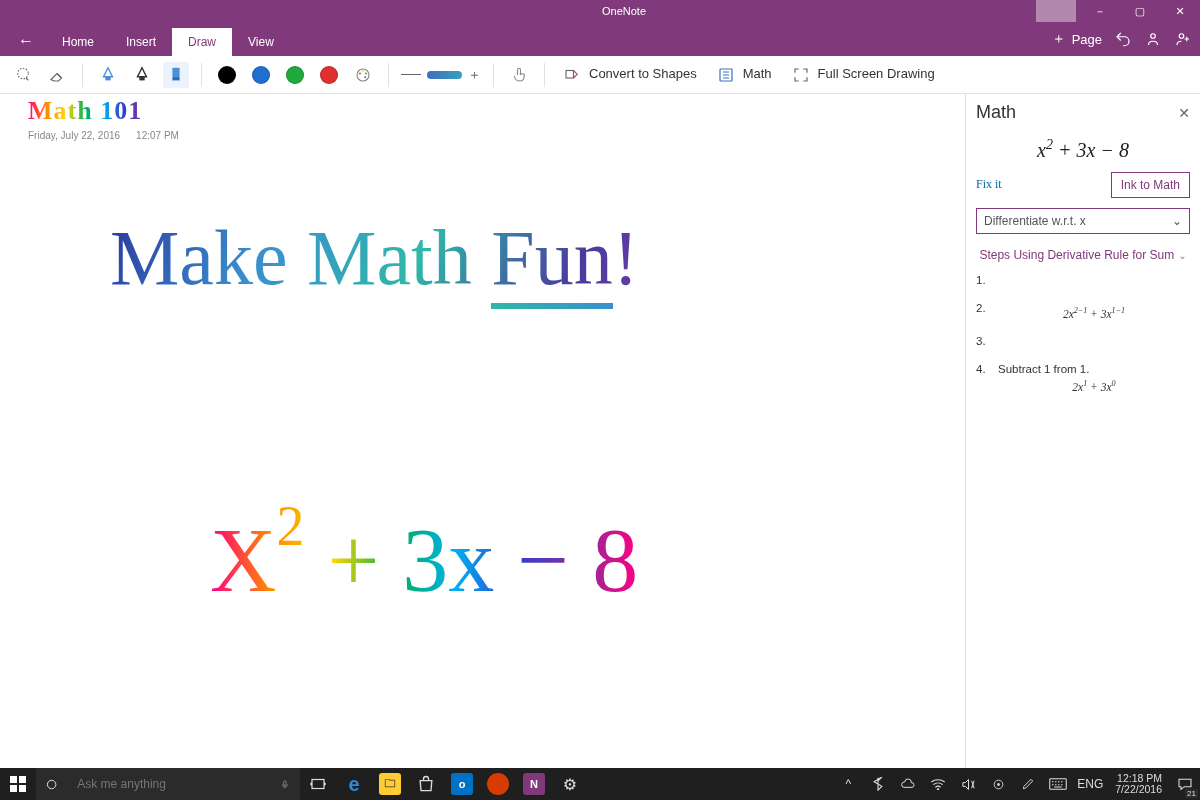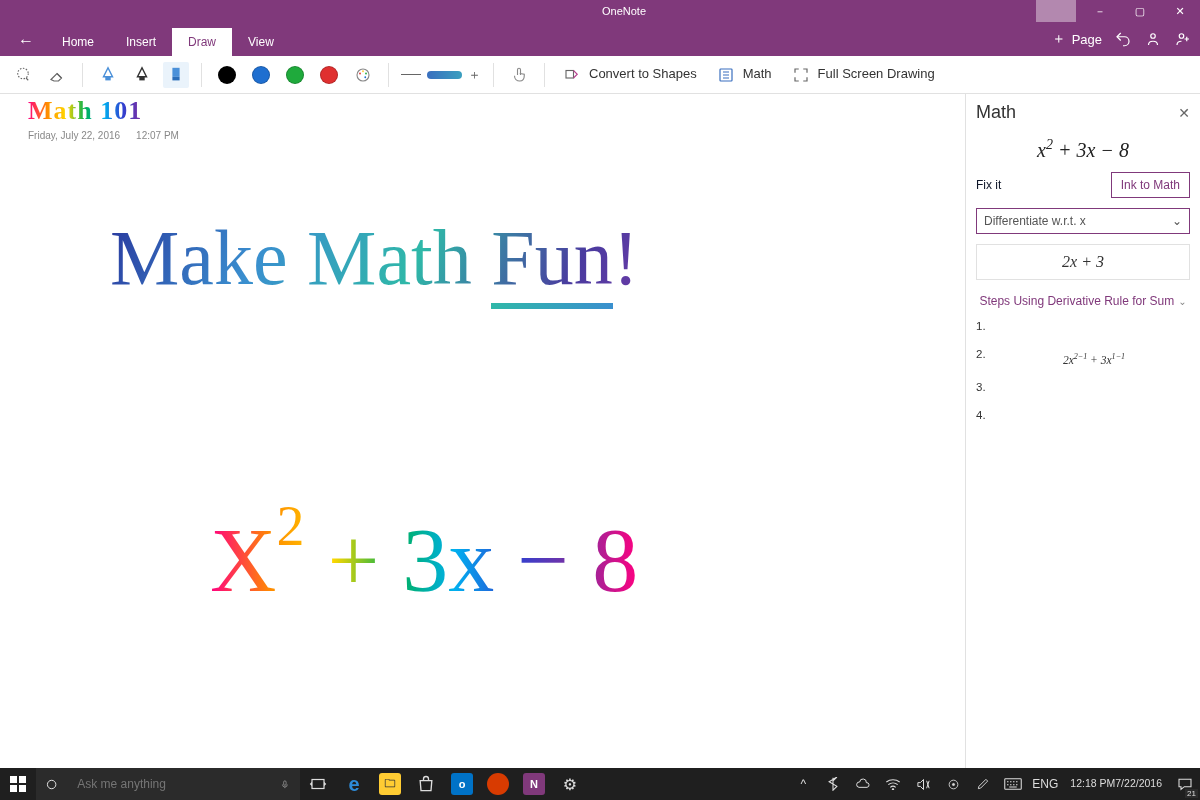--- a/index.html
+++ b/index.html
@@ -62,40 +62,40 @@
     white-space:nowrap;
   }
   .canvas .sup { font-size:56px; vertical-align:46px; }
 
   
   .math-panel { width:235px; border-left:1px solid #e1e1e1; display:flex; flex-direction:column; padding:8px 10px; font-size:12px; color:#333; }
   .mp-head { display:flex; align-items:center; justify-content:space-between; margin-bottom:6px;}
   .mp-head h2 { font-size:18px; font-weight:400; color:#333; }
   .mp-expr { text-align:center; font-family: "Cambria Math","Times New Roman",serif; font-size:20px; padding:8px 0 10px; font-style:italic; color:#222;}
   .mp-row1 { display:flex; align-items:center; justify-content:space-between; margin-bottom:10px;}
-  .link { color:#0f172a; font-size:12px; cursor:pointer;}
+  .link { color:#0369a1; font-size:12px; cursor:pointer;font-family:Liberation Serif, serif;}
   .btn-outline { border:1px solid #80397B; color:#80397B; font-size:12px; padding:5px 9px; background:#fff; cursor:pointer;}
   .mp-select { border:1px solid #80397B; color:#555; font-size:12px; padding:5px 7px; margin-bottom:10px; display:flex; justify-content:space-between; align-items:center; cursor:pointer;}
   .mp-result { border:1px solid #e1e1e1; text-align:center; padding:8px 0; font-family:"Cambria Math",serif; font-size:16px; margin-bottom:10px; font-style:italic;}
   .mp-steps-head { color:#80397B; text-align:center; font-size:12px; margin:4px 0 12px; cursor:pointer;}
   .mp-steps { font-size:11.5px; color:#333; }
   .mp-step { display:flex; gap:8px; margin-bottom:16px; }
   .mp-step .num { width:14px; flex-shrink:0;}
   .mp-step .body { flex:1; }
   .mp-step .math { text-align:center; font-family:"Cambria Math",serif; margin-top:4px; font-style:italic;}
   .serif-i { font-style:italic; font-family:"Cambria Math","Times New Roman",serif;}
 
   
   .taskbar { height:32px; background:#1f1f1f; display:flex; align-items:center; color:#ddd; font-size:12px; }
   .tb-icon { width:36px; height:32px; display:flex; align-items:center; justify-content:center; }
   .tb-search { display:flex; align-items:center; background:#2b2b2b; height:36px; width:264px; padding:0 10px; gap:20px; color:#aaa;}
   .tb-search input { background:transparent; border:none; outline:none; color:#ccc; font-size:12px; width:100%;}
   .tb-right { margin-left:auto; display:flex; align-items:center; height:100%;}
   .tb-right .tb-icon { width:30px; }
-  .tb-clock { display:flex; flex-direction:row; align-items:flex-end; justify-content:center; line-height:1.05; font-size:10.5px; padding:0 8px;}
+  .tb-clock { display:flex; flex-direction:column; align-items:flex-end; justify-content:center; line-height:1.05; font-size:10.5px; padding:0 8px;}
   .tb-badge { position:relative; }
   .tb-badge .count { position:absolute; bottom:2px; right:2px; background:#2b2b2b; font-size:8px; padding:0 2px;}
   .tb-app { width:36px; display:flex; align-items:center; justify-content:center; }
   .app-tile { width:22px; height:22px; border-radius:3px; display:flex; align-items:center; justify-content:center; font-size:11px; font-weight:700; color:#fff;} .c-folder{background:#ffcc33;color:#333;}
   .c-outlook{background:#0072c6;} .c-office{background:#d83b01;border-radius:50%;} .c-onenote{background:#80397B;}
 
   
   .chev::after{content:"⌄"; font-size:10px; margin-left:4px; color:#888;}
   sup{font-size:0.7em;}
 </style>
@@ -260,39 +260,40 @@
       <span class="serif-i">x</span><sup>2</sup> + 3<span class="serif-i">x</span> − 8
     </div>
     <div class="mp-row1">
       <span class="link">Fix it</span>
       <button class="btn-outline">Ink to Math</button>
     </div>
     <div class="mp-select">
       <span>Differentiate w.r.t. x</span>
       <span>⌄</span>
     </div>
-    <div class="mp-result">
-      2<span class="serif-i">x</span> + 3
-    </div>
     <div class="mp-steps-head chev">Steps Using Derivative Rule for Sum</div>
     <div class="mp-steps">
       <div class="mp-step">
         <div class="num">1.</div>
       </div>
       <div class="mp-step">
         <div class="num">2.</div>
         <div class="body">
           <div class="math">2<span class="serif-i">x</span><sup>2−1</sup> + 3<span class="serif-i">x</span><sup>1−1</sup></div>
         </div>
       </div>
       <div class="mp-step">
         <div class="num">3.</div>
       </div>
       <div class="mp-step">
         <div class="num">4.</div>
+        <div class="body">
+          <div>Subtract 1 from 1.</div>
+          <div class="math">2<span class="serif-i">x</span><sup>1</sup> + 3<span class="serif-i">x</span><sup>0</sup></div>
+        </div>
       </div>
     </div>
   </div>
 </div>
 
 <div class="taskbar">
   <div class="tb-icon">
     <svg width="16" height="16" viewBox="0 0 16 16" fill="#fff">
         <rect x="0" y="0" width="7" height="7"></rect>
         <rect x="9" y="0" width="7" height="7"></rect>

